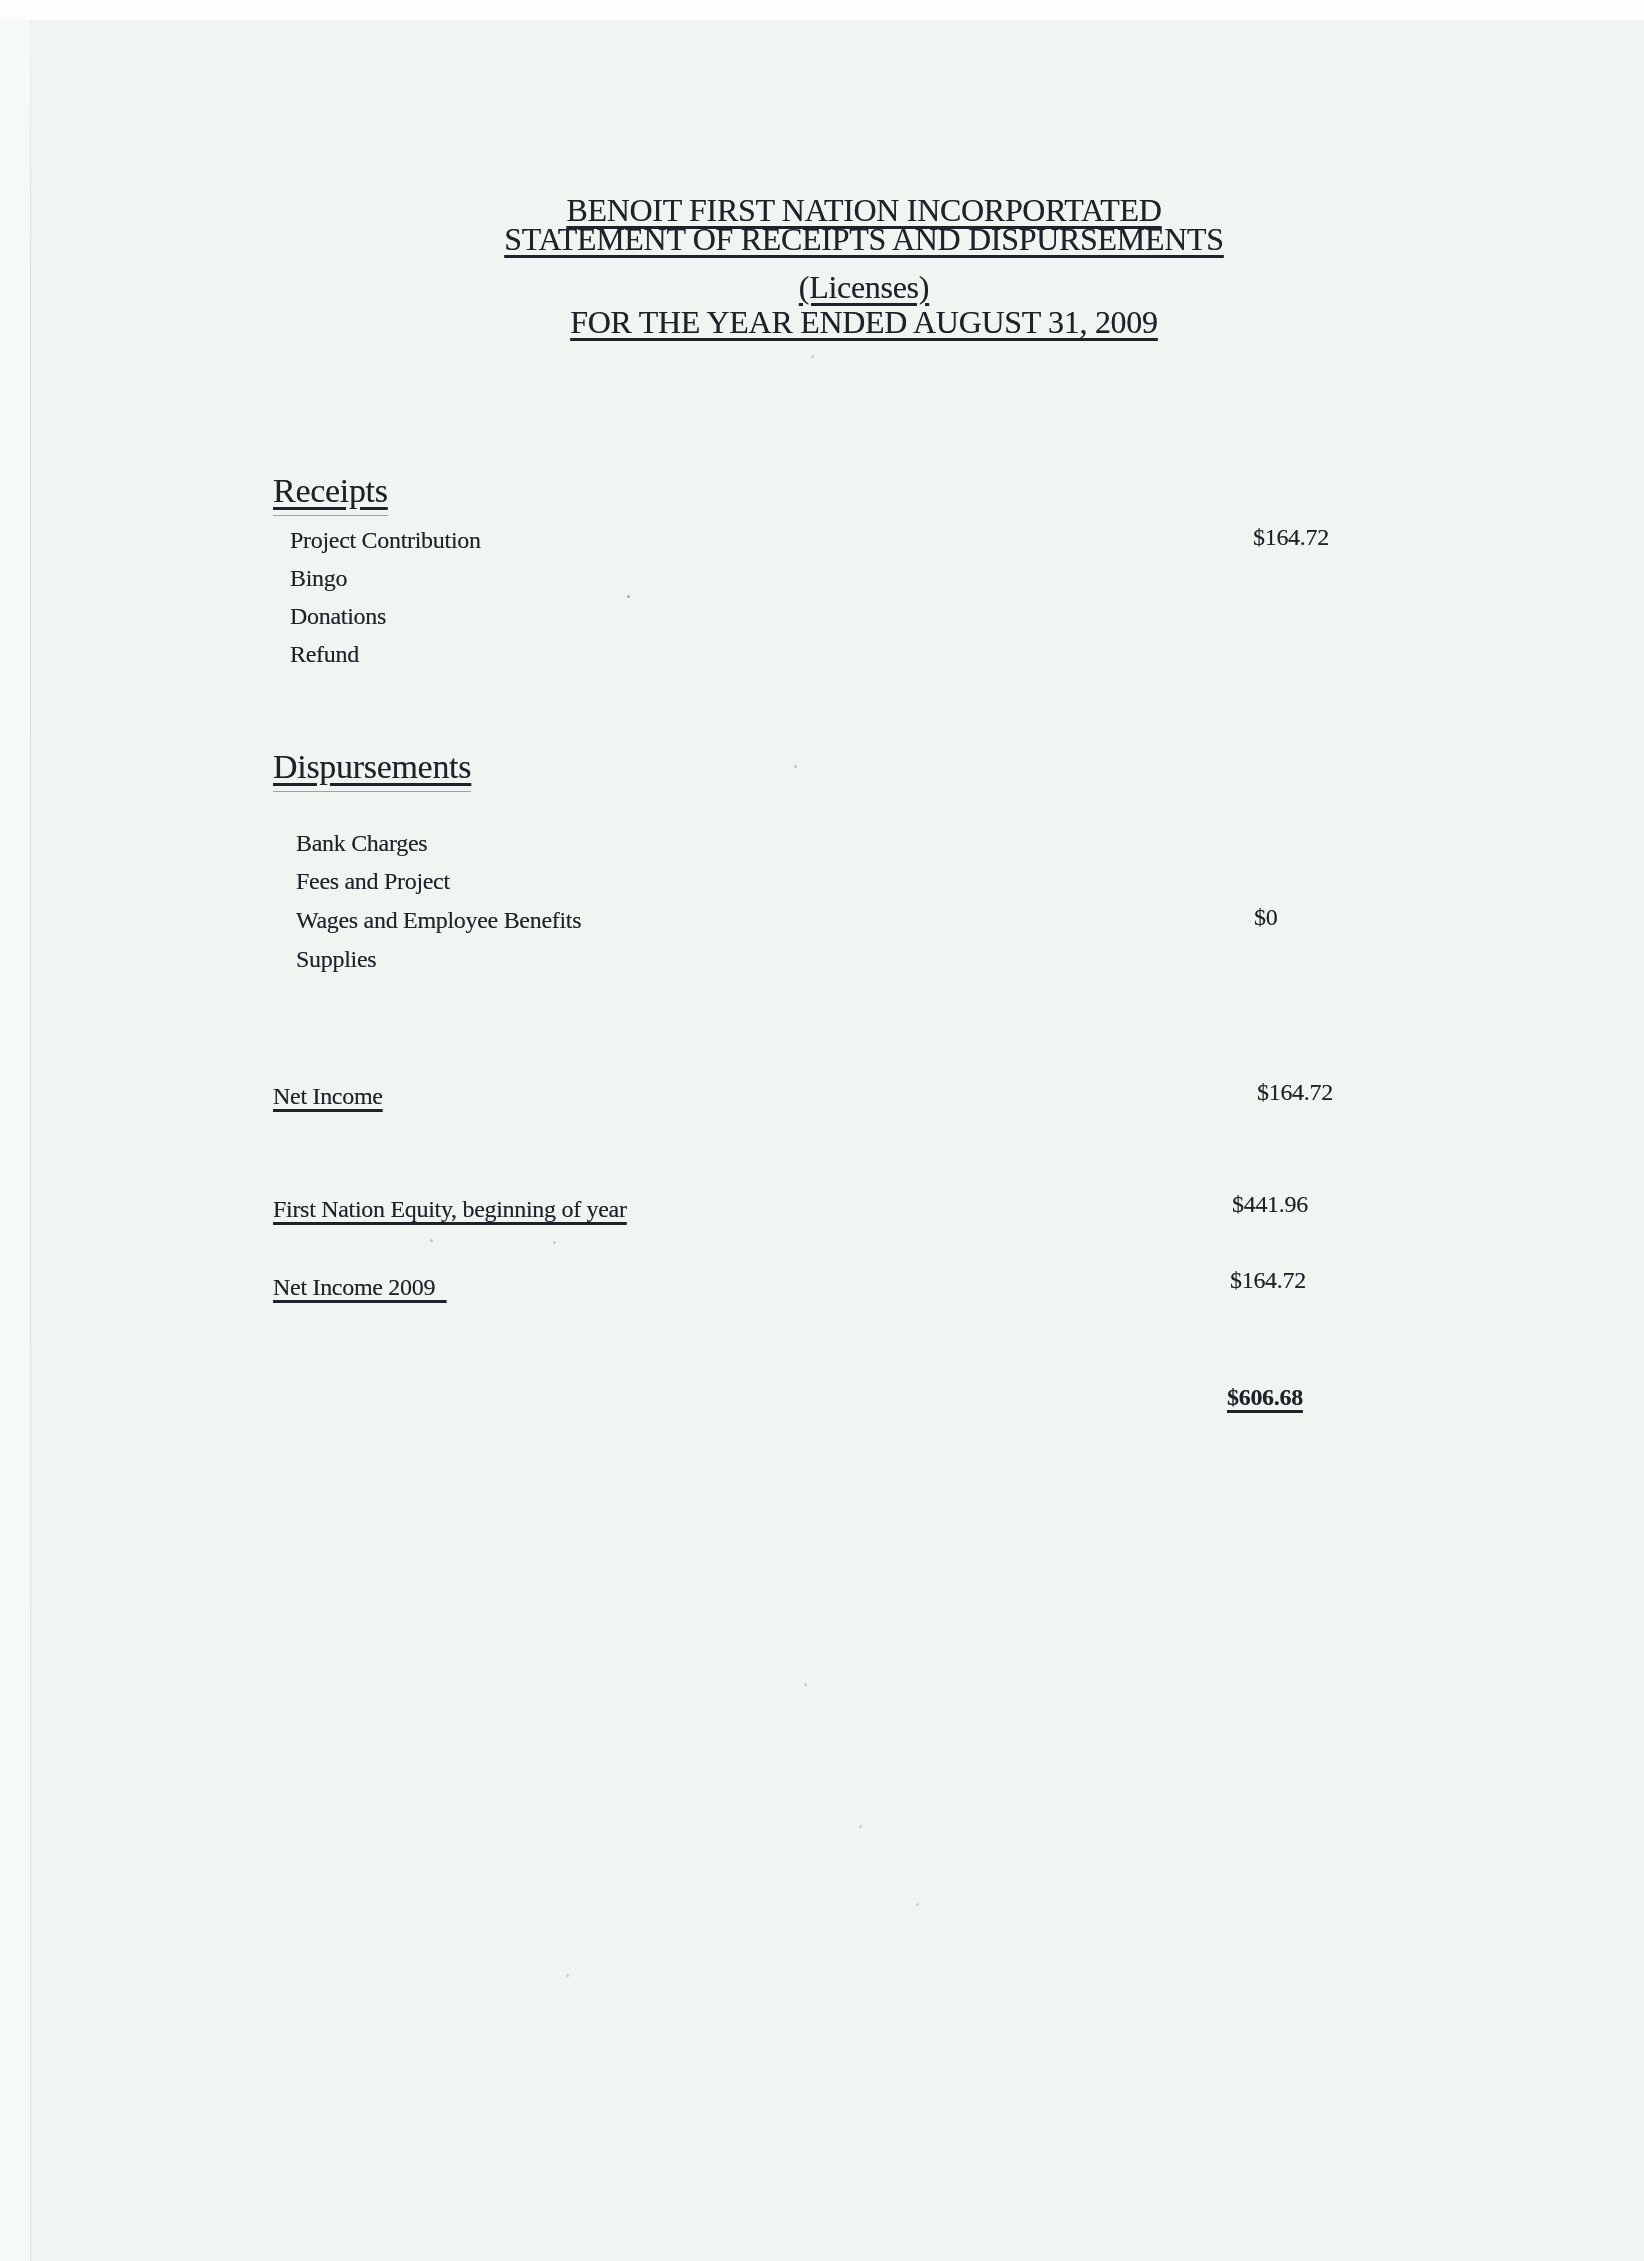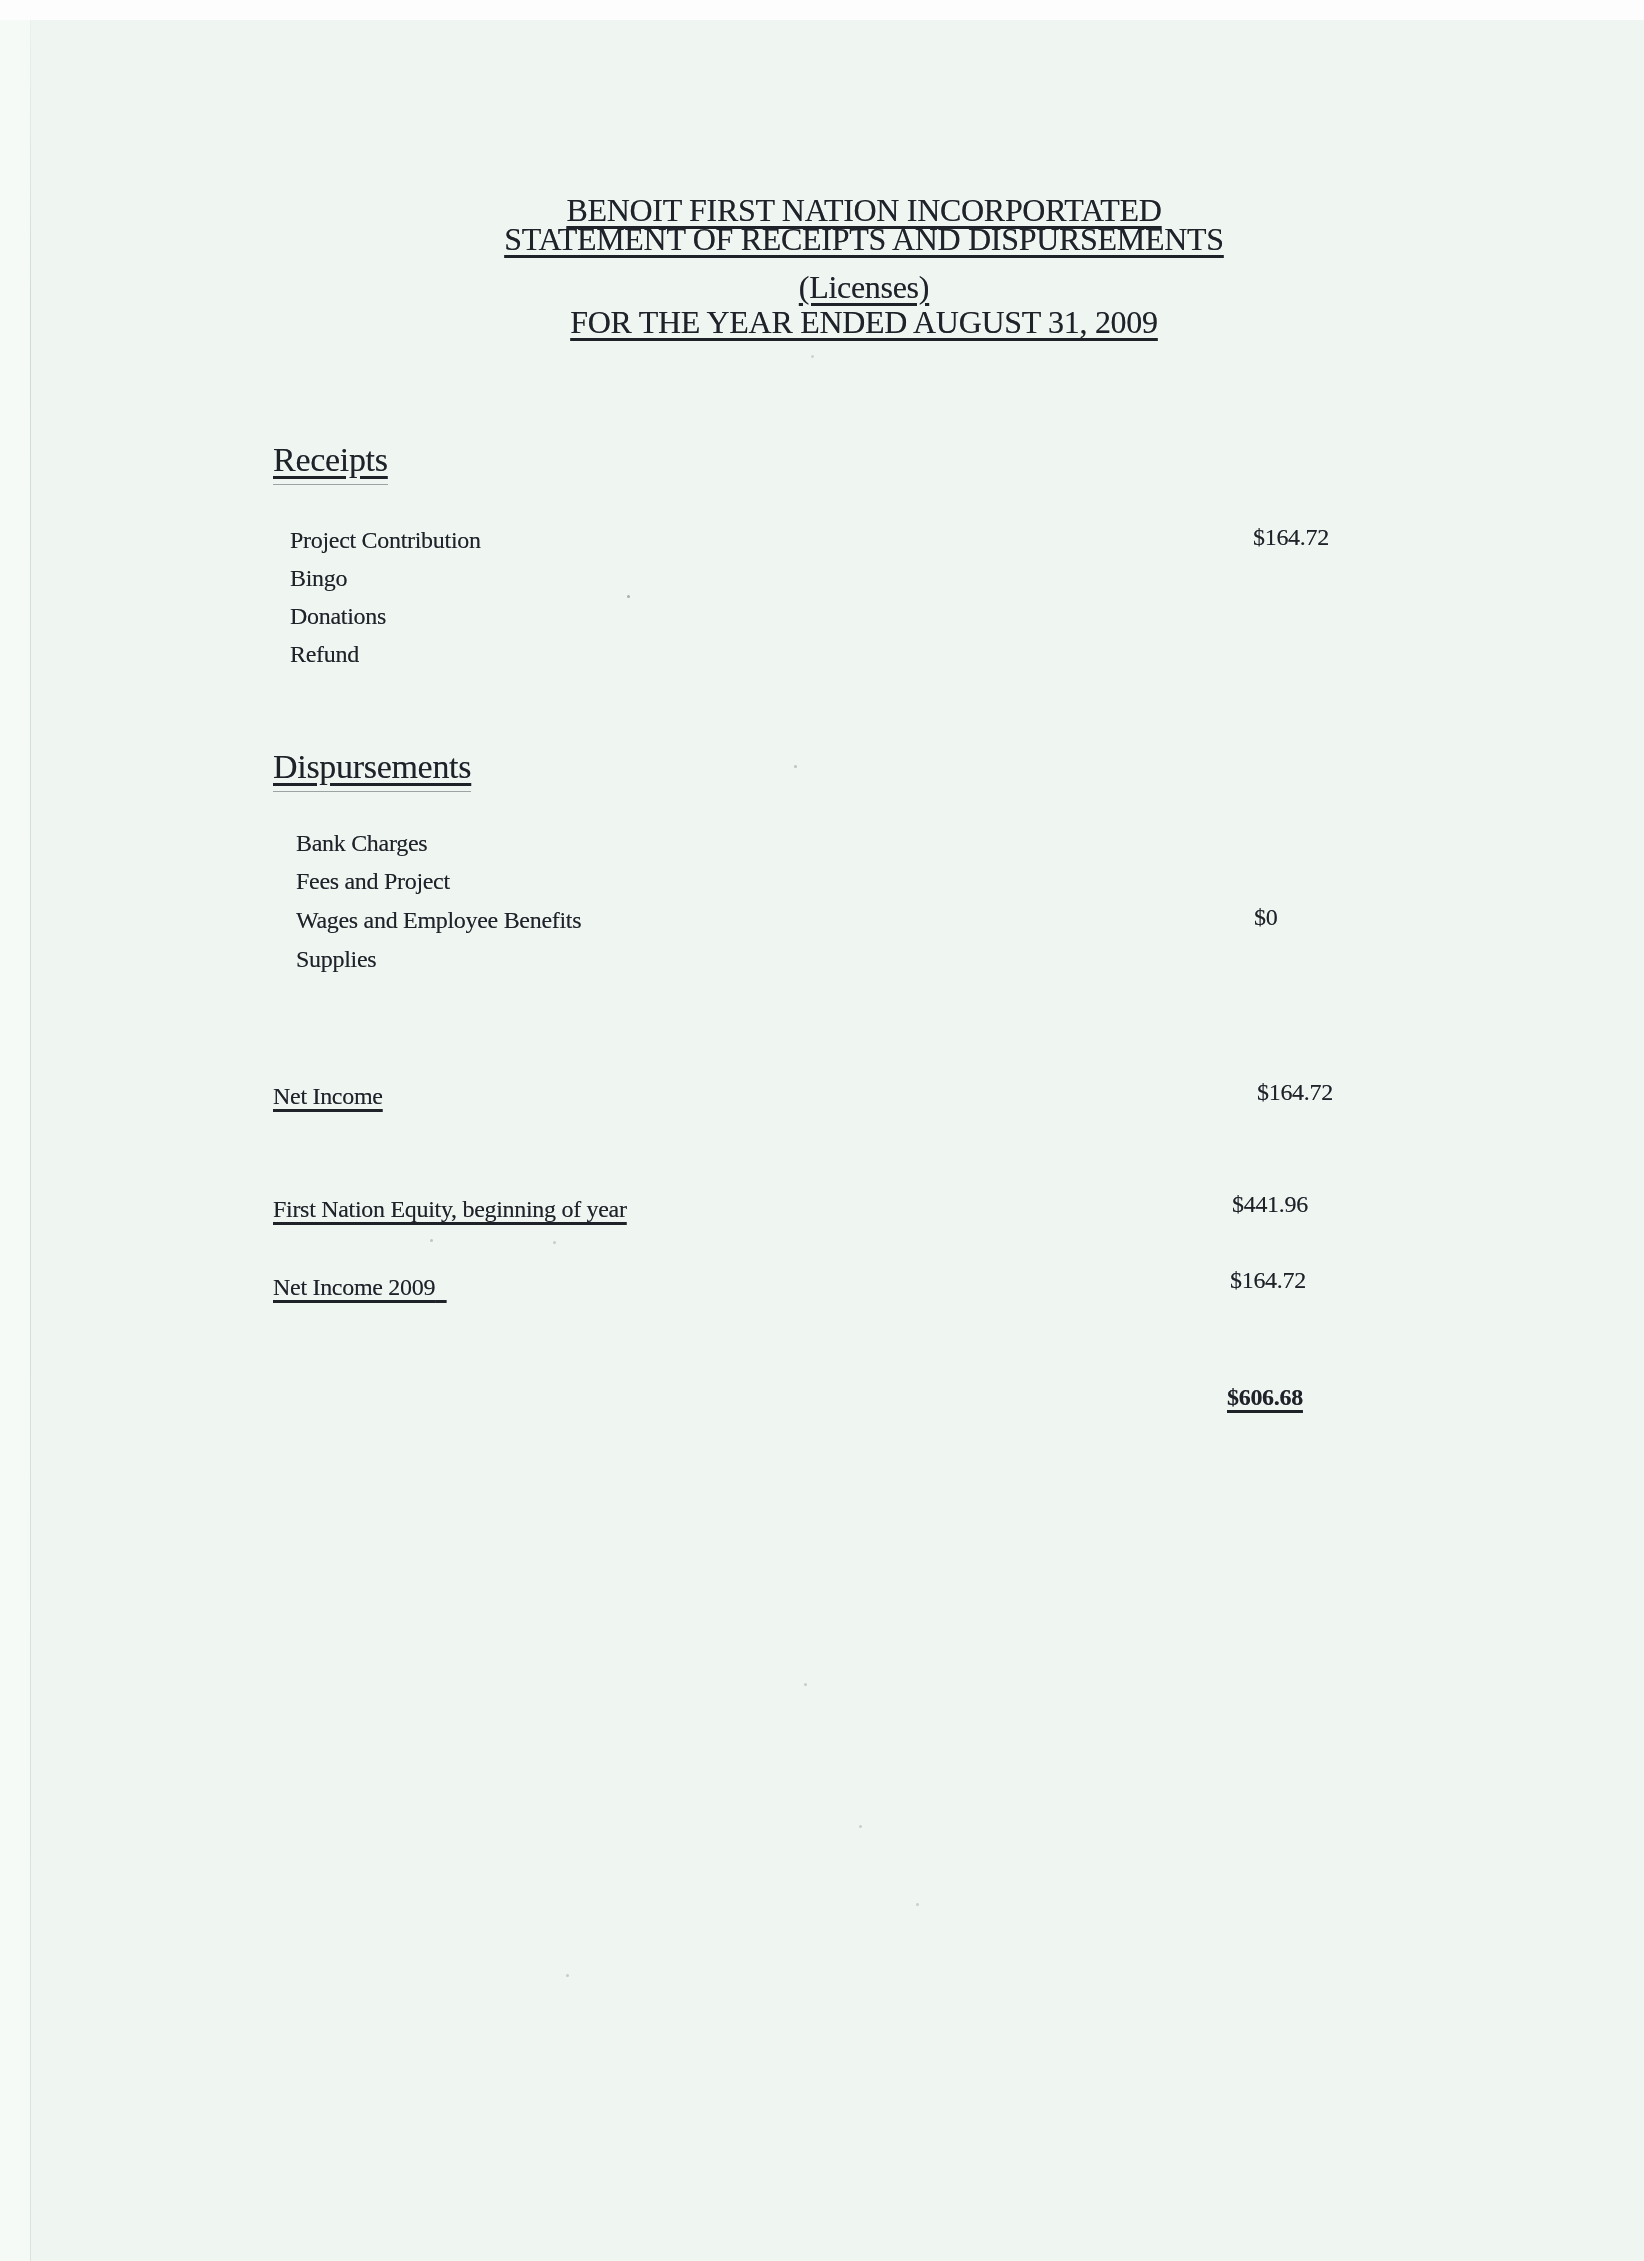--- a/index.html
+++ b/index.html
@@ -94,21 +94,21 @@
   <div class="scan-top-strip"></div>
   <div class="paper-edge-line"></div>
 
   <div>
     <div class="title-row" style="top:191px"><span class="u">BENOIT FIRST NATION INCORPORTATED</span></div>
     <div class="title-row" style="top:220px"><span class="u">STATEMENT OF RECEIPTS AND DISPURSEMENTS</span></div>
     <div class="title-row" style="top:268px"><span class="u">(Licenses)</span></div>
     <div class="title-row" style="top:303px"><span class="u">FOR THE YEAR ENDED AUGUST 31, 2009</span></div>
   </div>
 
-  <span class="t heading u echo" style="top:440px;left:273px">Receipts</span>
+  <span class="t heading u echo" style="top:471px;left:273px">Receipts</span>
 
   <span class="t" style="top:526px;left:290px">Project Contribution</span>
   <span class="t" style="top:523px;left:1253px">$164.72</span>
   <span class="t" style="top:564px;left:290px">Bingo</span>
   <span class="t" style="top:602px;left:290px">Donations</span>
   <span class="t" style="top:640px;left:290px">Refund</span>
 
   <span class="t heading u echo" style="top:747px;left:273px">Dispursements</span>
 
   <span class="t" style="top:829px;left:296px">Bank Charges</span>

